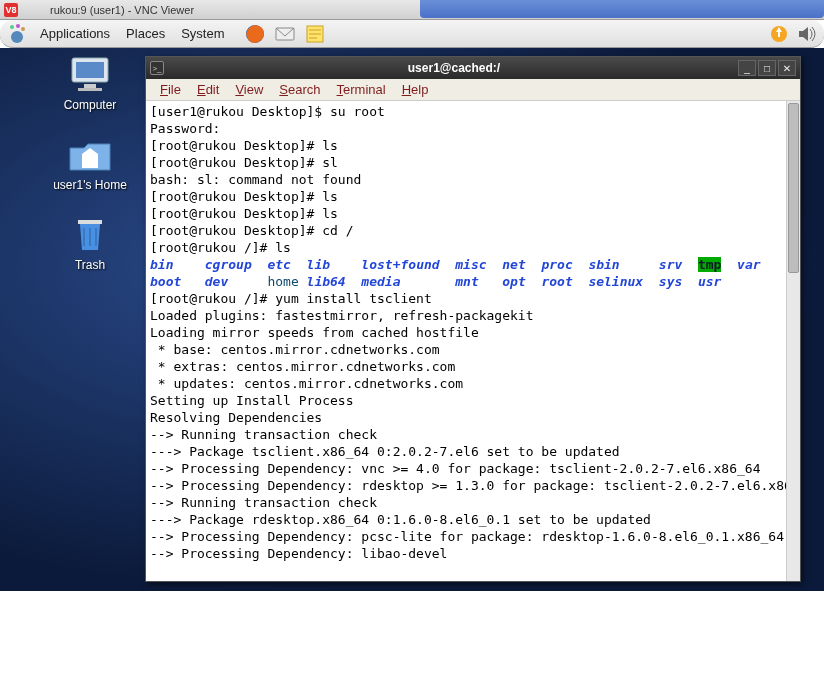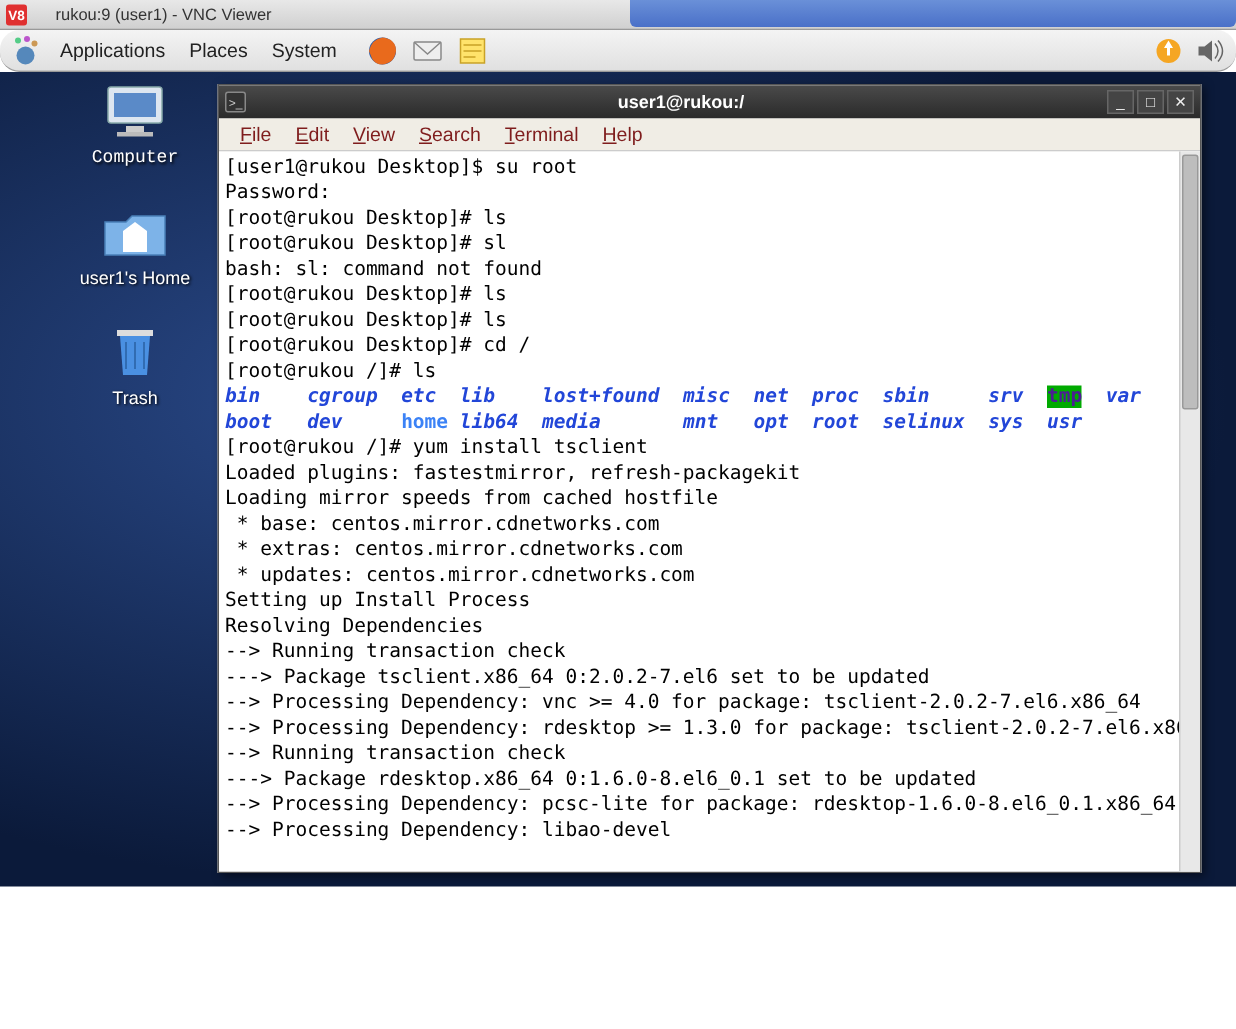--- a/index.html
+++ b/index.html
@@ -1,17 +1,17 @@
 <!DOCTYPE html>
 <html><head>
 <meta charset="utf-8">
 <style>
 * { margin: 0; padding: 0; box-sizing: border-box; }
 body { font-family: sans-serif; font-size: 12px; background: #fff; width: 824px; height: 686px; overflow: hidden; }
-.vnc-titlebar { height: 20px; background: linear-gradient(#e8e8e8, #d0d0d0); display: flex; align-items: center; padding: 0 4px; border-bottom: 1px solid #999; }
+.vnc-titlebar { height: 20px; background: linear-gradient(#e8e8e8, #d0d0d0); display: flex; align-items: center; padding: 0 4px; border-bottom: 1px solid #999; gap: 13px; }
 .vnc-icon { width: 14px; height: 14px; background: #e03030; color: #fff; font-size: 9px; font-weight: bold; display: flex; align-items: center; justify-content: center; margin-right: 4px; border-radius: 2px; }
 .vnc-title { font-size: 11px; color: #333; padding-left: 15px; }
 .gnome-panel { height: 28px; background: linear-gradient(#f4f4f4, #e0e0e0); display: flex; align-items: center; padding: 0 6px; border-bottom: 1px solid #999; position: relative; border-radius: 13px; }
 .panel-app-icon { width: 22px; height: 22px; margin-right: 4px; }
 .panel-menu { padding: 0 8px; font-size: 13px; color: #222; cursor: pointer; }
 .panel-launchers { display: flex; margin-left: 12px; gap: 8px; }
 .launcher-icon { width: 22px; height: 22px; cursor: pointer; }
 .panel-right { margin-left: auto; display: flex; gap: 6px; align-items: center; }
 .desktop { position: relative; height: 543px; background: radial-gradient(ellipse at 30% 40%, #2a4a8a 0%, #0b1a3a 70%); overflow: hidden; }
 .desktop-icon { position: absolute; left: 50px; width: 80px; text-align: center; color: #fff; cursor: pointer; }
@@ -24,22 +24,22 @@
 .tt-btns { display: flex; gap: 2px; }
 .tt-btn { width: 18px; height: 16px; background: #444; border: 1px solid #666; display: flex; align-items: center; justify-content: center; cursor: pointer; font-size: 10px; color: #eee; }
 .term-menubar { height: 22px; background: #f0ede5; display: flex; align-items: center; padding: 0 6px; border-bottom: 1px solid #ccc; }
 .term-menu { padding: 0 8px; font-size: 13px; color: #7f1d1d; cursor: pointer; }
 .term-menu u { text-decoration: underline; }
 .term-body { flex: 1; display: flex; background: #fff; }
 .term-output { flex: 1; font-family: "DejaVu Sans Mono", monospace; font-size: 13px; line-height: 17px; color: #000; padding: 2px 4px; white-space: pre; overflow: hidden; }
 .term-scroll { width: 14px; background: #e8e8e8; position: relative; border-left: 1px solid #ccc; }
 .scroll-thumb { position: absolute; left: 1px; right: 1px; top: 2px; height: 170px; background: #bdbdbd; border: 1px solid #999; border-radius: 2px; }
 .c-blue { color: #2246d8; font-weight: bold; font-style: italic; }
-.c-home { color: #3b82f6; font-weight: bold; }
-.c-tmp { background: #0a0; color: #4c1d95; font-weight: bold; }
+.c-home { color: #0c4a6e; font-weight: normal; }
+.c-tmp { background: #0a0; color: #0f172a; font-weight: bold; }
 .bottom-white { height: 95px; background: #fff; }
 .toolbar-gradient { position: absolute; left: 420px; top: 0; right: 0; height: 18px; background: linear-gradient(#6a90d8, #4a70c8); border-radius: 0 0 4px 4px; }
 </style>
 </head>
 <body>
 
 <div class="vnc-titlebar">
   <div class="vnc-icon">V8</div>
   <div class="vnc-title">rukou:9 (user1) - VNC Viewer</div>
   <div class="toolbar-gradient"></div>
@@ -78,21 +78,21 @@
       </svg>
     <svg class="launcher-icon" viewBox="0 0 22 22">
         <path d="M3 8 h4 l5 -4 v14 l-5 -4 h-4 z" fill="#666"></path>
         <path d="M14 6 Q18 11 14 16 M16 4 Q22 11 16 18" stroke="#666" fill="none"></path>
       </svg>
   </div>
 </div>
 
 <div class="desktop">
   <div id="desktop-icons">
-      <div class="desktop-icon" style="top: 6px; font-family: Liberation Mono, monospace;">
+      <div class="desktop-icon" style="top: 6px;">
         <div class="ico"><svg viewBox="0 0 48 40">
             <rect x="6" y="4" width="36" height="24" rx="2" fill="#dde6f0" stroke="#8aa"></rect>
             <rect x="10" y="8" width="28" height="16" fill="#5a8ac8"></rect>
             <rect x="18" y="30" width="12" height="4" fill="#ccc"></rect>
             <rect x="12" y="34" width="24" height="3" fill="#bbb"></rect>
           </svg></div>
         <div class="lbl">Computer</div>
       </div>
       <div class="desktop-icon" style="top: 86px;">
         <div class="ico"><svg viewBox="0 0 48 40">
@@ -107,21 +107,21 @@
             <path d="M14 10 h20 l-2 26 h-16 z" fill="#4a90e2"></path>
             <path d="M18 14 v18 M24 14 v18 M30 14 v18" stroke="#2a60a2"></path>
           </svg></div>
         <div class="lbl">Trash</div>
       </div>
     </div>
 
   <div class="terminal-window">
     <div class="term-titlebar">
       <div class="tt-icon">&gt;_</div>
-      <div class="tt-title">user1@rukou:/</div>
+      <div class="tt-title">user1@cached:/</div>
       <div class="tt-btns">
         <div class="tt-btn">_</div>
         <div class="tt-btn">□</div>
         <div class="tt-btn">✕</div>
       </div>
     </div>
     <div class="term-menubar" id="term-menubar">
         <div class="term-menu"><u>F</u>ile</div>
         <div class="term-menu"><u>E</u>dit</div>
         <div class="term-menu"><u>V</u>iew</div>

